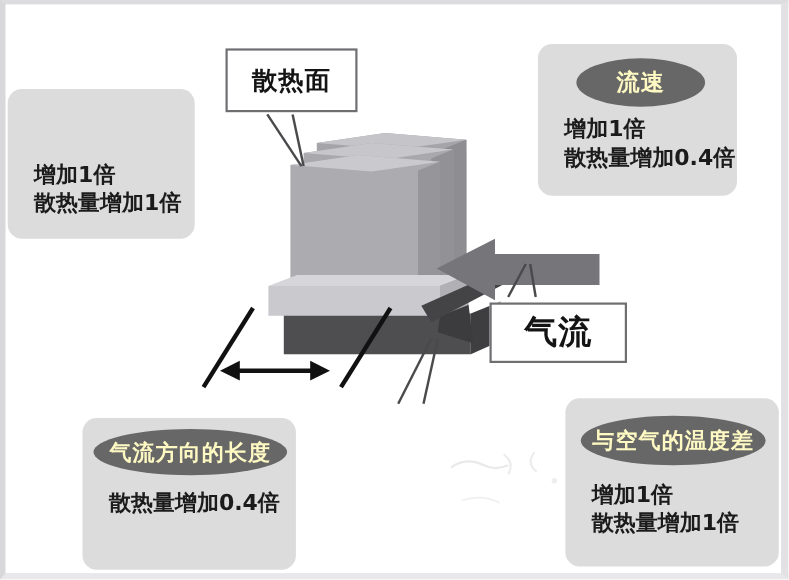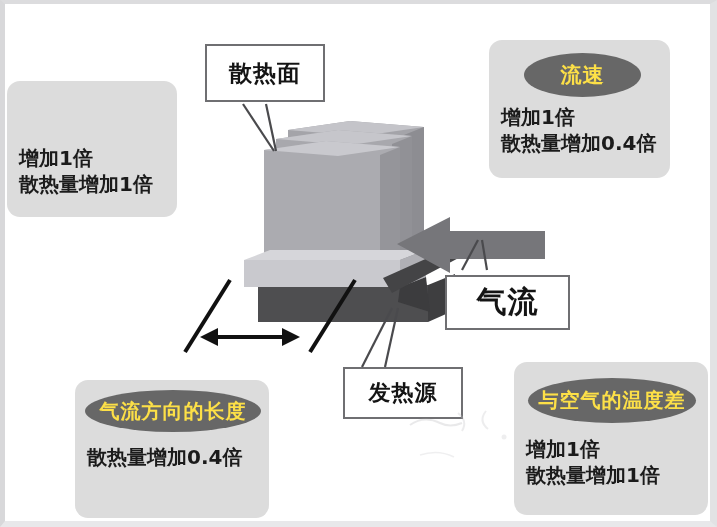--- a/index.html
+++ b/index.html
@@ -43,35 +43,35 @@
     box-sizing: border-box;
     z-index: 12;
   }
   .callout .pill {
     position: absolute;
     background: #676767;
     border-radius: 50%;
     display: flex;
     align-items: center;
     justify-content: center;
-    color: #fde047;
+    color: #fef9c3;
     font-weight: bold;
     letter-spacing: 1px;
     white-space: nowrap;
   }
   .callout .lines {
     position: absolute;
     left: 0;
     width: 100%;
     color: #1b1b1b;
     font-weight: bold;
     line-height: 1.30;
     white-space: nowrap;
   }
-  .callout .lines div { padding-left: 12px; }
+  .callout .lines div { padding-left: 24px; }
 
   
   .labelbox {
     position: absolute;
     background: #ffffff;
     border: 2px solid #6f6f72;
     box-sizing: border-box;
     display: flex;
     align-items: center;
     justify-content: center;
@@ -174,23 +174,20 @@
     </svg>
 
     <div class="labelbox" style="left:205px; top:32px; width:120px; height:58px; font-size:23px;">
       <span>散热面</span>
     </div>
 
     <div class="labelbox" style="left:445px; top:263px; width:125px; height:55px; font-size:30px;">
       <span>气流</span>
     </div>
 
-    <div class="labelbox" style="left:343px; top:355px; width:120px; height:52px; font-size:22px;">
-      <span>发热源</span>
-    </div>
 
     <div class="callout" style="left:7px; top:69px; width:170px; height:136px;">
       <div class="lines" style="top:64px; font-size:20px;">
         <div>增加1倍</div>
         <div>散热量增加1倍</div>
       </div>
     </div>
 
     <div class="callout" style="left:489px; top:28px; width:181px; height:138px;">
       <div class="pill" style="left:35px; top:13px; width:117px; height:44px; font-size:21px;">

